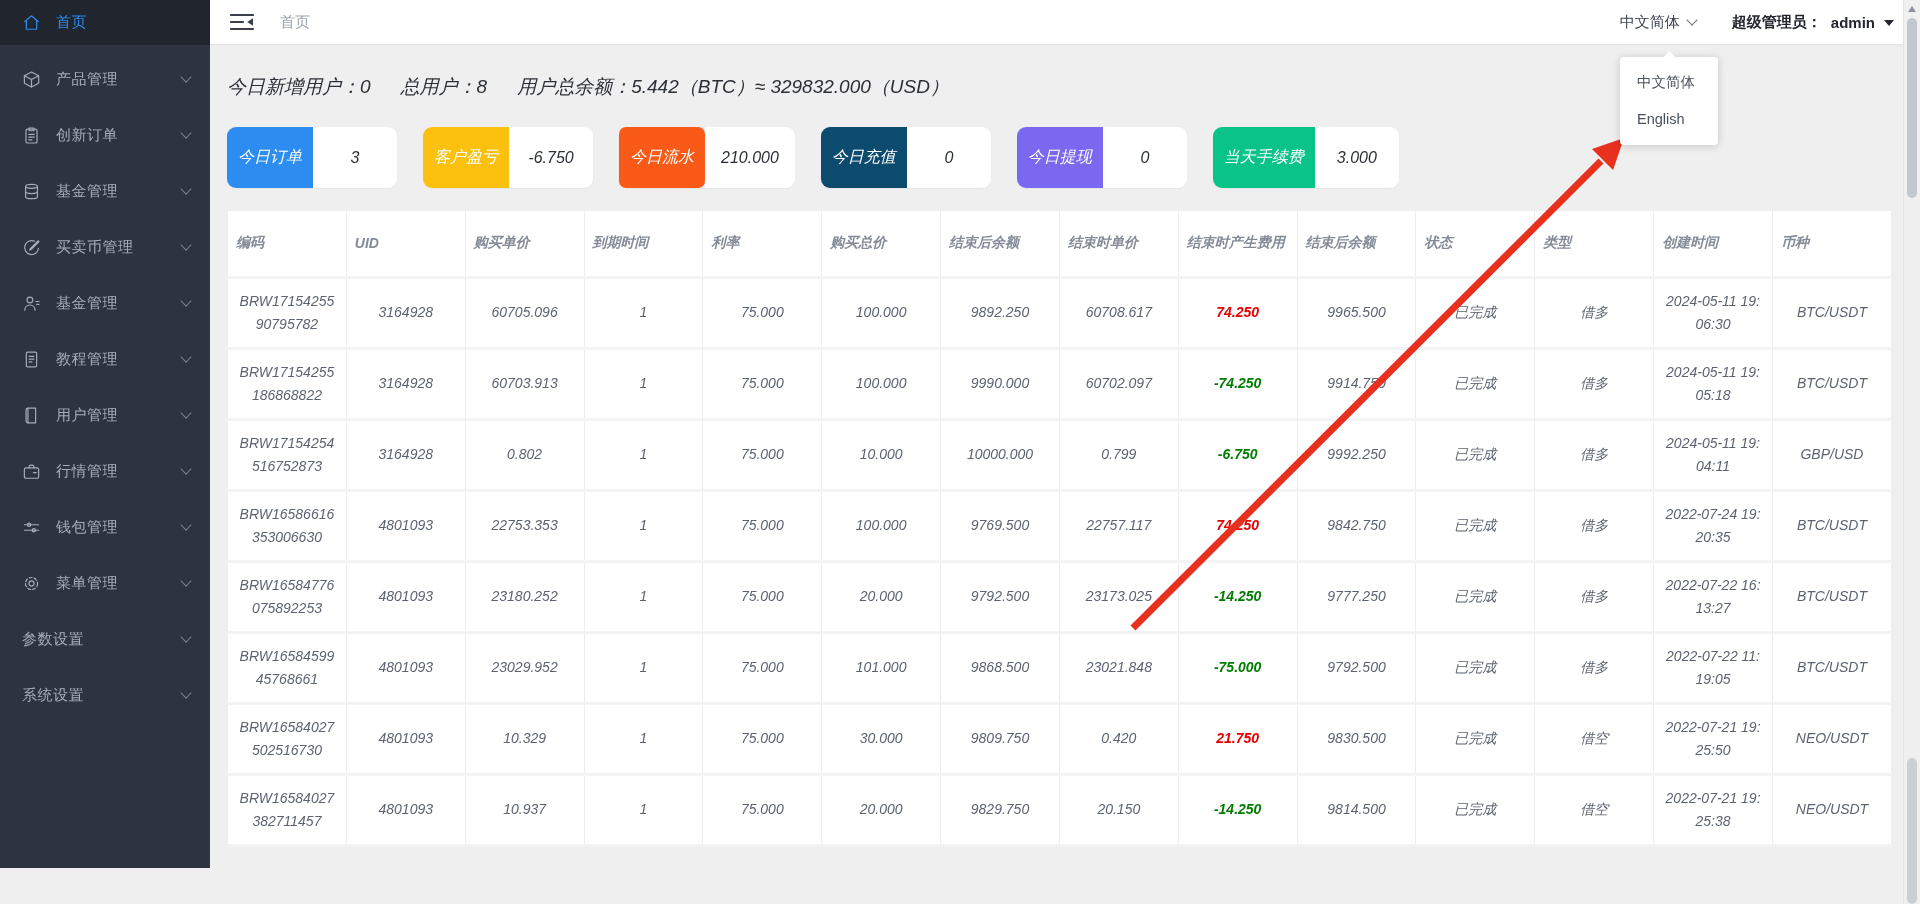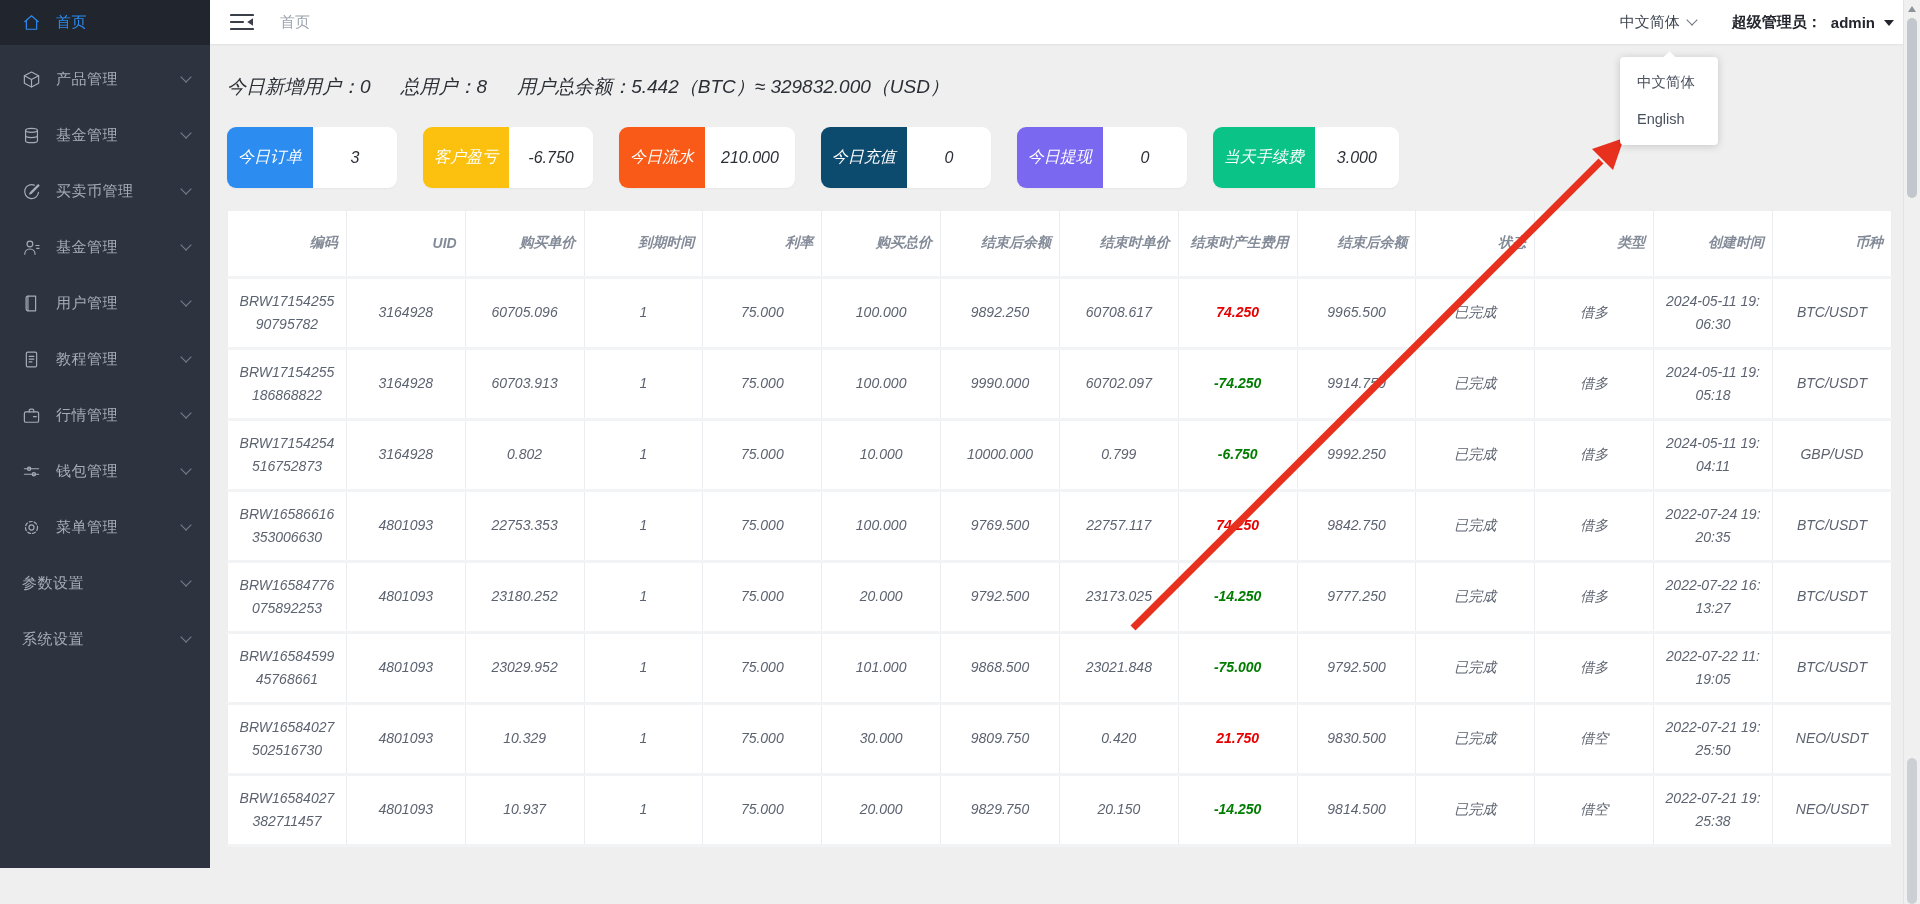--- a/index.html
+++ b/index.html
@@ -43,21 +43,21 @@
 
   .cards { display:flex; margin-top:27px; gap:26px; }
   .card { display:flex; height:61px; border-radius:9px; box-shadow:0 1px 2px rgba(0,0,0,.04); }
   .card-label { min-width:64px; padding:0 11px; display:flex; align-items:center; justify-content:center;
                 color:#fff; font-size:16px; border-radius:9px 0 0 9px; white-space:nowrap; }
   .card-value { min-width:84px; padding:0 16px; background:#fff; display:flex; align-items:center;
                 justify-content:center; font-size:16px; color:#2b2f36; border-radius:0 9px 9px 0; }
 
   .table-wrap { margin-top:23px; }
   table { width:100%; border-collapse:collapse; table-layout:fixed; background:#fff; }
-  th { height:66px; font-size:14px; color:#848b98; font-weight:bold; text-align:right;
+  th { height:66px; font-size:14px; color:#848b98; font-weight:bold; text-align:left;
        padding:4px 8px; background:#fff; }
   td { height:71px; font-size:14px; color:#5c6370; text-align:center; word-break:break-all;
        padding:4px 10px; line-height:1.6; background:#fff; }
   th, td { border-right:1px solid #ebedf0; border-bottom:3px solid #f2f3f5; }
   th:first-child, td:first-child { border-left:1px solid #ebedf0; }
   .fee-red { color:#e60000; font-weight:bold; }
   .fee-green { color:#007d00; font-weight:bold; }
 
   
   .lang-dropdown { position:absolute; left:1620px; top:57px; width:98px; background:#fff;
@@ -104,20 +104,31 @@
             <path d="M12 2.5 21 7.25v9.5L12 21.5 3 16.75v-9.5Z"></path>
             <path d="M3 7.25 12 12l9-4.75M12 12v9.5"></path>
           </svg>
         </span>
         <span class="side-label">产品管理</span>
         <span class="side-chev"></span>
       </div>
       <div class="side-item">
         <span class="side-icon">
           <svg viewBox="0 0 24 24">
+            <rect x="5" y="4" width="14" height="17.5" rx="2"></rect>
+            <path d="M9 2.5h6V6H9z"></path>
+            <path d="M8.5 10.5h7M8.5 14h7M8.5 17.5h4"></path>
+          </svg>
+        </span>
+        <span class="side-label">创新订单</span>
+        <span class="side-chev"></span>
+      </div>
+      <div class="side-item">
+        <span class="side-icon">
+          <svg viewBox="0 0 24 24">
             <ellipse cx="12" cy="5.5" rx="7.5" ry="2.6"></ellipse>
             <path d="M4.5 5.5v6.5c0 1.45 3.35 2.6 7.5 2.6s7.5-1.15 7.5-2.6V5.5"></path>
             <path d="M4.5 12v6.5c0 1.45 3.35 2.6 7.5 2.6s7.5-1.15 7.5-2.6V12"></path>
           </svg>
         </span>
         <span class="side-label">基金管理</span>
         <span class="side-chev"></span>
       </div>
       <div class="side-item">
         <span class="side-icon">
@@ -136,35 +147,35 @@
             <path d="M3.5 20.5c0-4.1 2.9-6.6 6.5-6.6s6.5 2.5 6.5 6.6"></path>
             <path d="M17.5 9.5h4M18.5 13h3"></path>
           </svg>
         </span>
         <span class="side-label">基金管理</span>
         <span class="side-chev"></span>
       </div>
       <div class="side-item">
         <span class="side-icon">
           <svg viewBox="0 0 24 24">
+            <rect x="5.5" y="2.8" width="13" height="18.4" rx="1.6"></rect>
+            <path d="M9 8h6M9 11.5h6M9 15h3.5"></path>
+          </svg>
+        </span>
+        <span class="side-label">教程管理</span>
+        <span class="side-chev"></span>
+      </div>
+      <div class="side-item">
+        <span class="side-icon">
+          <svg viewBox="0 0 24 24">
             <path d="M7.5 2.8h9.7v18.4H7.5a2.3 2.3 0 0 1-2.3-2.3V5.1a2.3 2.3 0 0 1 2.3-2.3Z"></path>
             <path d="M7.5 2.8v18.4"></path>
           </svg>
         </span>
         <span class="side-label">用户管理</span>
-        <span class="side-chev"></span>
-      </div>
-      <div class="side-item">
-        <span class="side-icon">
-          <svg viewBox="0 0 24 24">
-            <rect x="5.5" y="2.8" width="13" height="18.4" rx="1.6"></rect>
-            <path d="M9 8h6M9 11.5h6M9 15h3.5"></path>
-          </svg>
-        </span>
-        <span class="side-label">教程管理</span>
         <span class="side-chev"></span>
       </div>
       <div class="side-item">
         <span class="side-icon">
           <svg viewBox="0 0 24 24">
             <rect x="3" y="7.5" width="18" height="13" rx="2"></rect>
             <path d="M9 7.5V6a2 2 0 0 1 2-2h2a2 2 0 0 1 2 2v1.5"></path>
             <path d="M14.5 13.5h3.5"></path>
           </svg>
         </span>
@@ -231,21 +242,21 @@
       <div class="cards" id="cards">
           <div class="card">
             <div class="card-label" style="background: rgb(45, 140, 240);">今日订单</div>
             <div class="card-value">3</div>
           </div>
           <div class="card">
             <div class="card-label" style="background: rgb(251, 193, 14);">客户盈亏</div>
             <div class="card-value">-6.750</div>
           </div>
           <div class="card">
-            <div class="card-label" style="background: rgb(249, 90, 23);">今日流水</div>
+            <div class="card-label" style="background: rgb(249, 90, 23); border-radius: 7px;">今日流水</div>
             <div class="card-value">210.000</div>
           </div>
           <div class="card">
             <div class="card-label" style="background: #0c4a6e;">今日充值</div>
             <div class="card-value">0</div>
           </div>
           <div class="card">
             <div class="card-label" style="background: rgb(122, 104, 240);">今日提现</div>
             <div class="card-value">0</div>
           </div>

